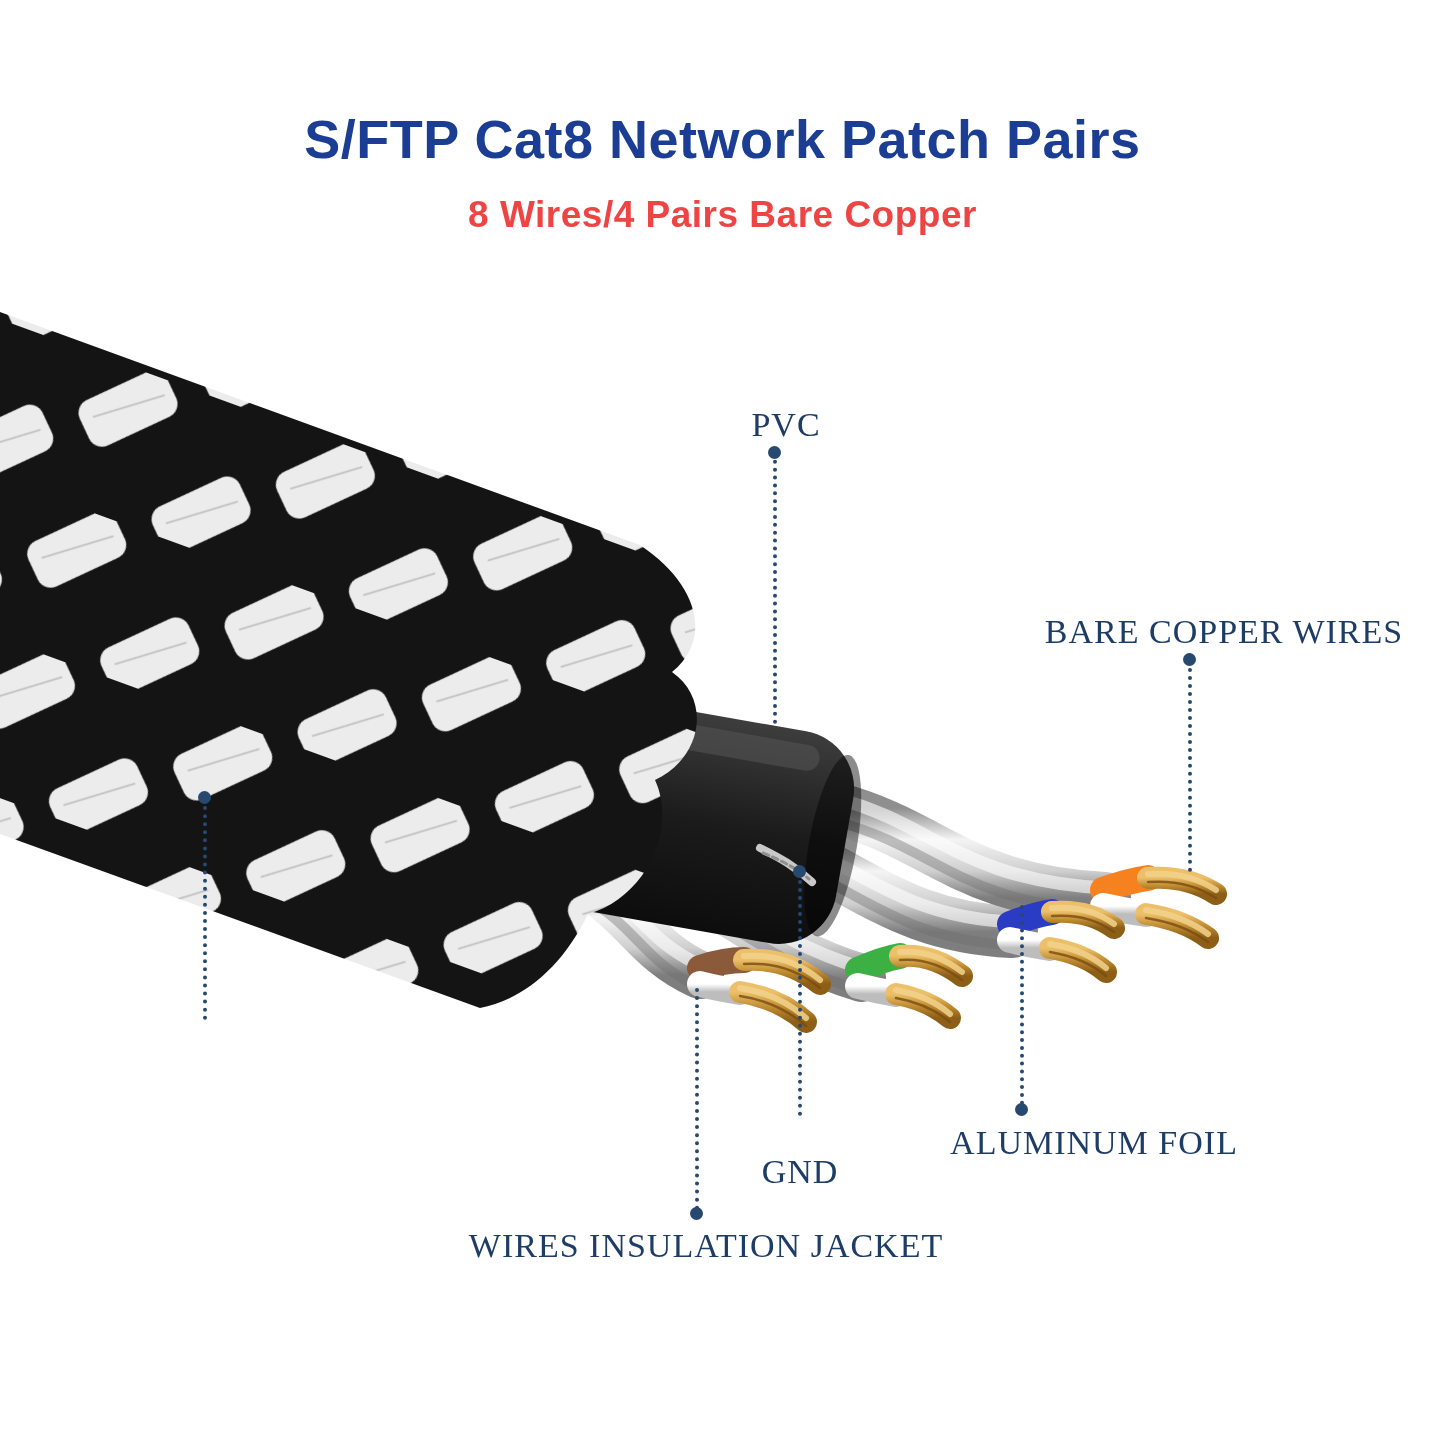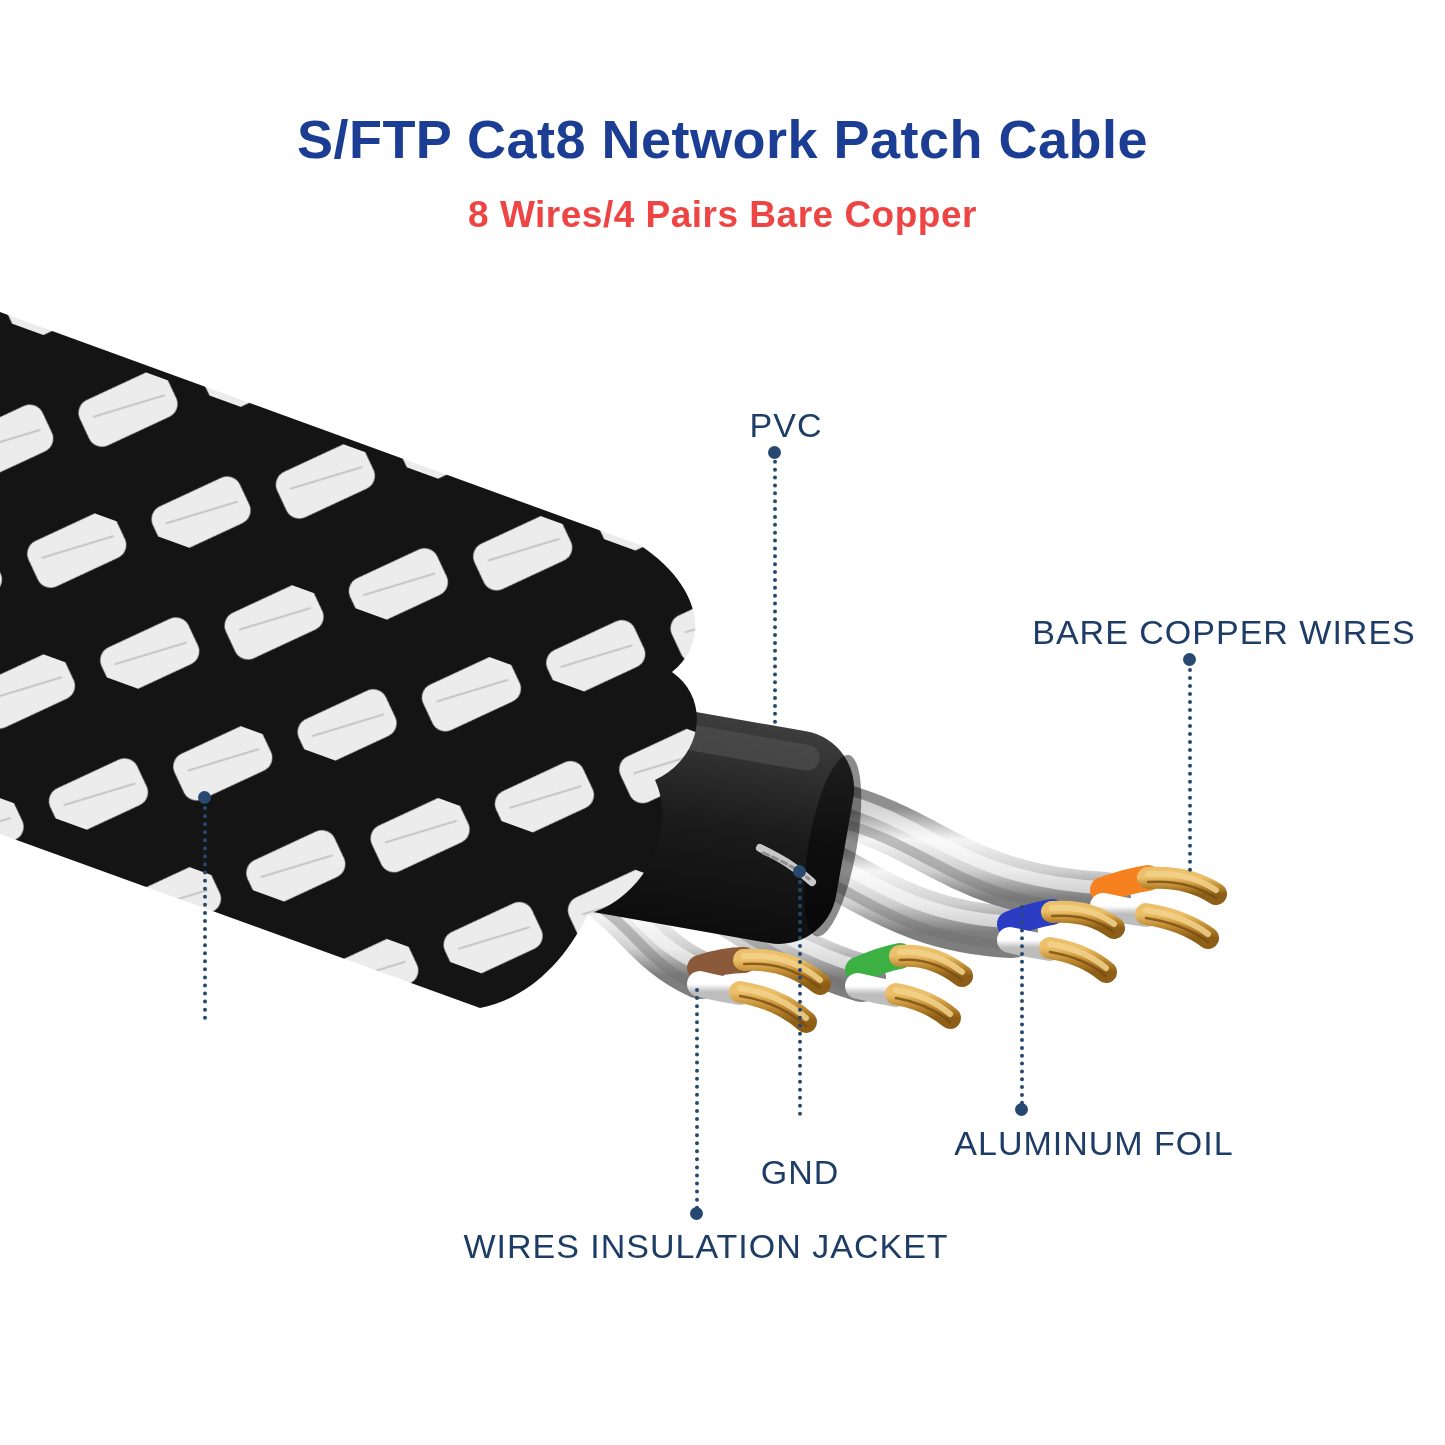--- a/index.html
+++ b/index.html
@@ -12,21 +12,21 @@
   .art{position:absolute;left:0;top:0;width:1445px;height:1445px;}
   .header{position:absolute;top:108px;left:0;right:0;text-align:center;}
   .title{
     margin:0;font-size:54px;font-weight:bold;color:#1b3e94;letter-spacing:0.5px;
   }
   .subtitle{
     margin:24px 0 0 0;font-size:37px;font-weight:bold;color:#ef4444;letter-spacing:0.5px;
   }
   .lbl{
     position:absolute;font-size:34px;color:#1e3d66;white-space:nowrap;
-    transform:translateX(-50%);letter-spacing:1px;
+    transform:translateX(-50%);letter-spacing:1px;font-family:Liberation Serif, serif;
   }
   .leader{
     position:absolute;width:0;border-left:4px dotted #27496f;
   }
   .ldot{
     position:absolute;width:13px;height:13px;border-radius:50%;background:#27496f;
   }
 </style>
 </head>
 <body>
@@ -139,21 +139,21 @@
         <use href="#c2a"></use>
         <use href="#c2b"></use>
       <use href="#c3a"></use>
         <use href="#c3b"></use>
         <use href="#c4a"></use>
         <use href="#c4b"></use>
     </g>
   </svg>
 
   <div class="header">
-    <h1 class="title">S/FTP Cat8 Network Patch Cable</h1>
+    <h1 class="title">S/FTP Cat8 Network Patch Pairs</h1>
     <div class="subtitle">8 Wires/4 Pairs Bare Copper</div>
   </div>
 
   <div class="lbl" style="left:786px;top:406px;">PVC</div>
   <div class="ldot" style="left:768px;top:446px;"></div>
   <div class="leader" style="left:773px;top:452px;height:272px;"></div>
 
   <div class="lbl" style="left:1224px;top:613px;">BARE COPPER WIRES</div>
   <div class="ldot" style="left:1183px;top:653px;"></div>
   <div class="leader" style="left:1188px;top:660px;height:212px;"></div>

